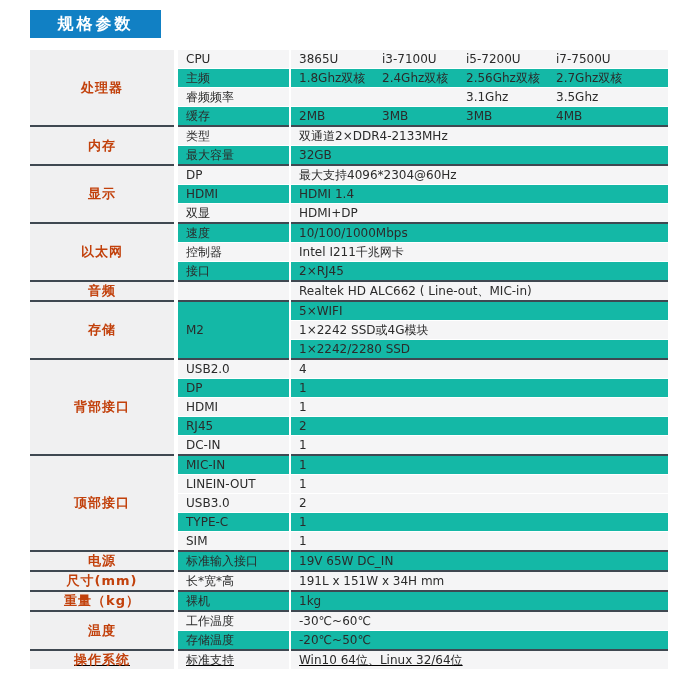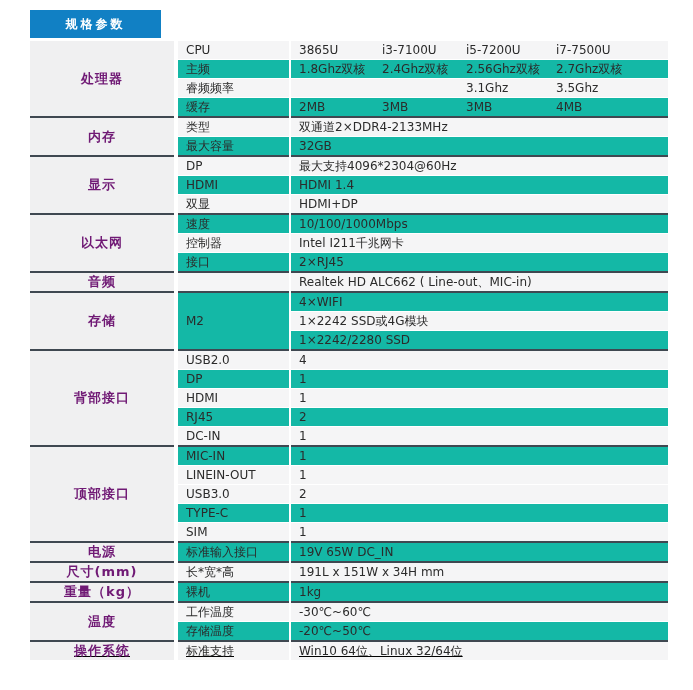--- a/index.html
+++ b/index.html
@@ -6,30 +6,30 @@
     margin: 0;
     padding: 0;
     width: 693px;
     height: 690px;
     background: #ffffff;
     font-family: "DejaVu Sans", "Liberation Sans", sans-serif;
   }
   .page { position: relative; width: 693px; height: 690px; overflow: hidden; }
 
   .badge {
-    margin: 10px 0 3px 30px;
+    margin: 10px 0 12px 30px;
     width: 131px;
     height: 28px;
     background: #1180c4;
     color: #ffffff;
     display: flex;
     align-items: center;
     justify-content: center;
     font-weight: bold;
-    font-size: 12px;
+    font-size: 16px;
     letter-spacing: 3px;
   }
 
   table.spec-table {
     border-collapse: collapse;
     table-layout: fixed;
     margin-left: 30px;
     width: 638px;
   }
   td {
@@ -40,21 +40,21 @@
     padding: 0 0 0 8px;
     vertical-align: middle;
     white-space: nowrap;
     overflow: hidden;
     border-bottom: 1px solid #ffffff;
   }
   td.cat {
     text-align: center;
     font-weight: bold;
     font-size: 13px;
-    color: #701a75;
+    color: #c2410c;
     background: #f0f0f1;
     padding: 0;
     border-right: 4px solid #ffffff;
     letter-spacing: 1px;
   }
   td.sub { border-right: 2px solid #ffffff; margin-top: 30px; }
   .shade-blue  { background: #14b8a6; }
   .shade-white { background: #f5f5f6; }
   tbody { border-bottom: 2px solid #3f4851; }
   tbody:last-child { border-bottom: none; text-decoration: underline; }
@@ -153,21 +153,21 @@
         <tr>
           <td class="cat" rowspan="1">音频</td>
           <td class="sub shade-white"></td>
           <td colspan="4" class="val shade-white">Realtek HD ALC662 ( Line-out、MIC-in)</td>
         </tr>
       </tbody>
       <tbody>
         <tr>
           <td class="cat" rowspan="3">存储</td>
           <td class="sub shade-blue" rowspan="3">M2</td>
-          <td colspan="4" class="val shade-blue">4×WIFI</td>
+          <td colspan="4" class="val shade-blue">5×WIFI</td>
         </tr>
         <tr>
           <td colspan="4" class="val shade-white">1×2242 SSD或4G模块</td>
         </tr>
         <tr>
           <td colspan="4" class="val shade-blue">1×2242/2280 SSD</td>
         </tr>
       </tbody>
       <tbody>
         <tr>

